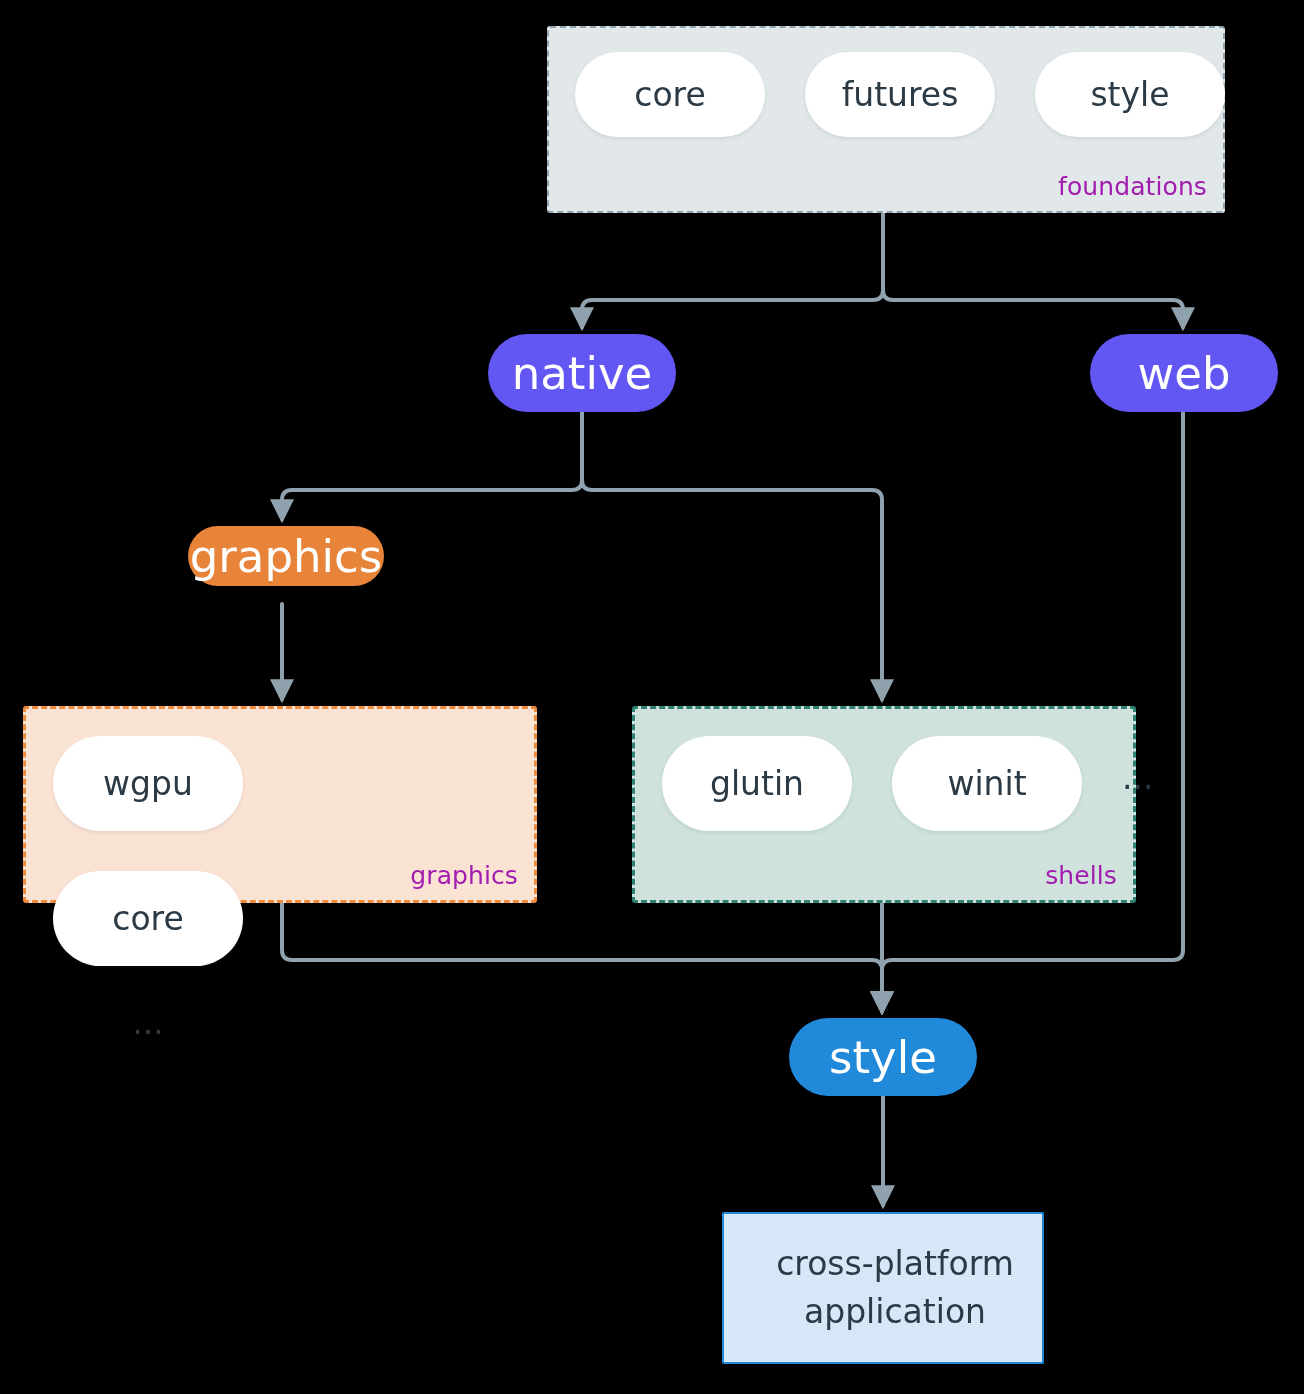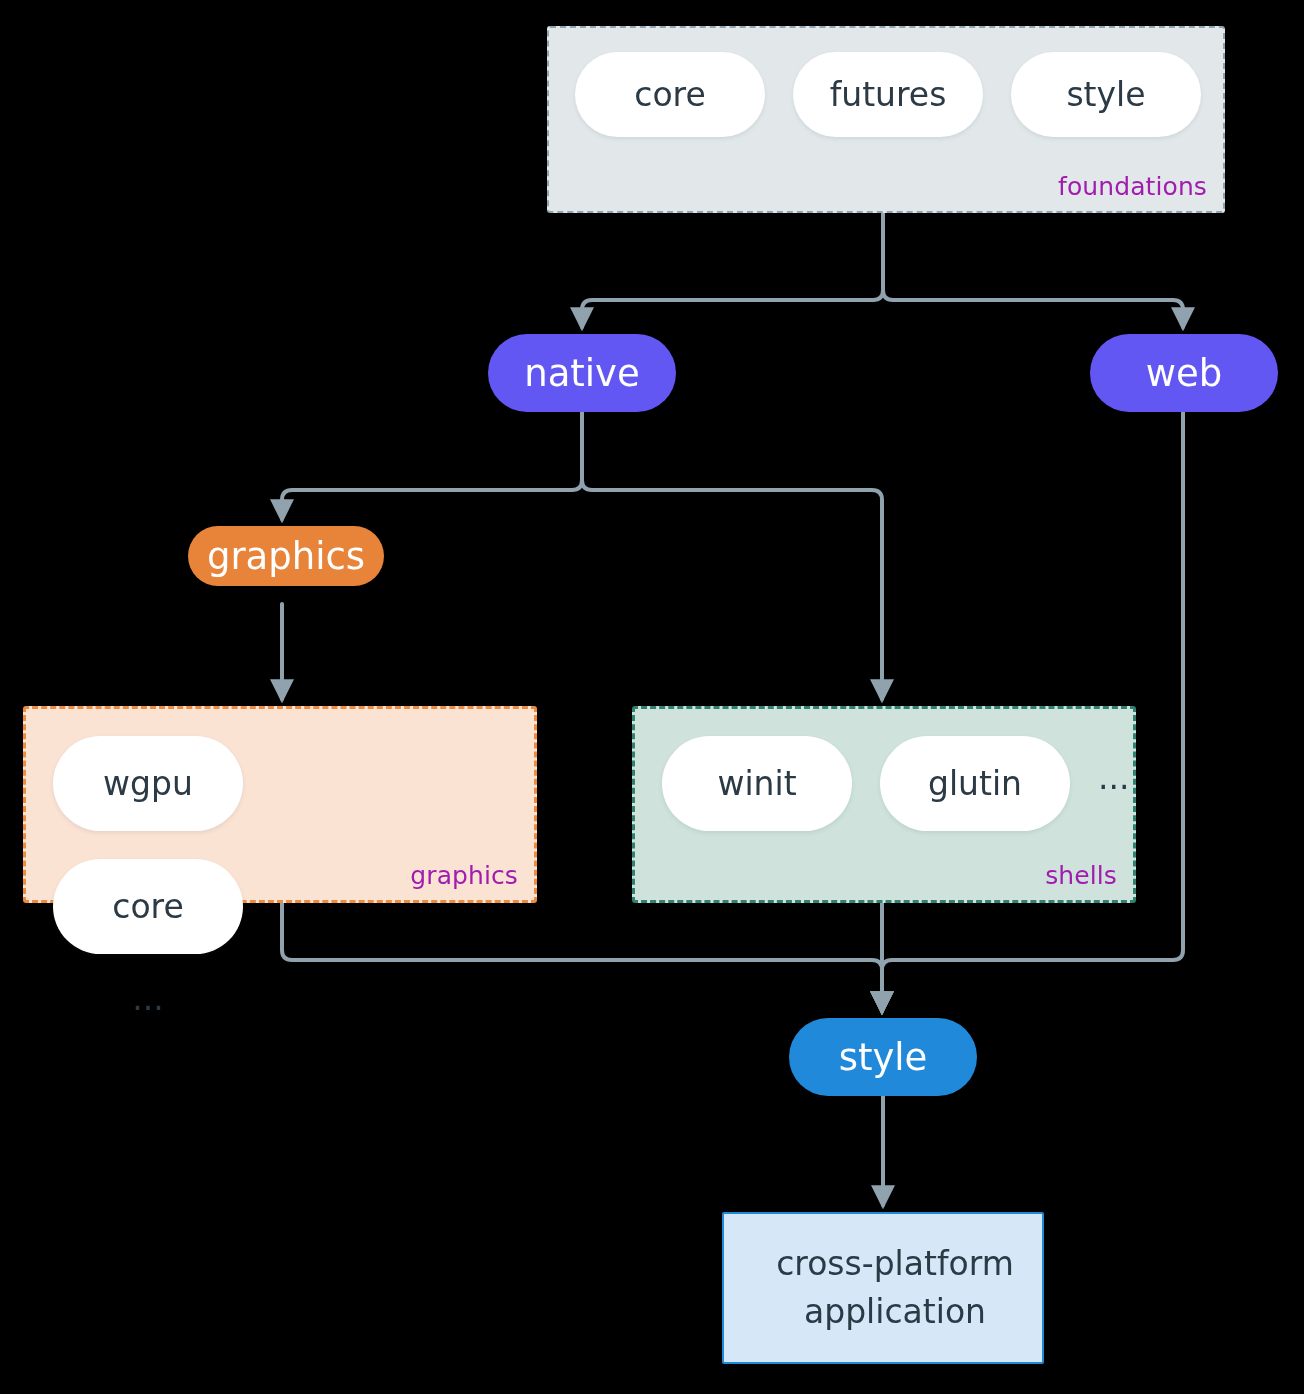--- a/index.html
+++ b/index.html
@@ -57,21 +57,21 @@
     font-size: 25px;
     color: #a21caf;
     letter-spacing: 0.1px;
     white-space: nowrap;
   }
   .pill-row {
     position: absolute;
     left: 0; top: 0;
     display: flex;
     align-items: center;
-    gap: 28px;
+    gap: 40px;
   }
 
   
   .pill-white {
     background: #FFFFFF;
     border-radius: 999px;
     display: flex;
     align-items: center;
     justify-content: center;
     color: #2B3A45;
@@ -87,21 +87,21 @@
     padding-bottom: 12px;
   }
 
   
   .node {
     position: absolute;
     display: flex;
     align-items: center;
     justify-content: center;
     color: #FFFFFF;
-    font-size: 37px;
+    font-size: 45px;
     white-space: nowrap;
     box-sizing: border-box;
   }
   .node-native {
     left: 488px; top: 334px;
     width: 188px; height: 78px;
     background: #6257F2;
     border-radius: 999px;
   }
   .node-web {
@@ -183,22 +183,22 @@
     <div class="pill-row" style="left:27px; top:27px;flex-direction:column;">
       <div class="pill-white" style="width:190px;height:95px;">wgpu</div>
       <div class="pill-white" style="width:190px;height:95px;">core</div>
       <div class="ellipsis">...</div>
     </div>
     <div class="group-label">graphics</div>
   </div>
 
   <div class="group group-shells">
     <div class="pill-row" style="left:27px; top:27px;">
+      <div class="pill-white" style="width:190px;height:95px;">glutin</div>
       <div class="pill-white" style="width:190px;height:95px;">winit</div>
-      <div class="pill-white" style="width:190px;height:95px;">glutin</div>
       <div class="ellipsis">...</div>
     </div>
     <div class="group-label">shells</div>
   </div>
 
   <div class="node node-iced">style</div>
 
   <div class="node node-app">
     <span>cross-platform</span>
     <span>application</span>

